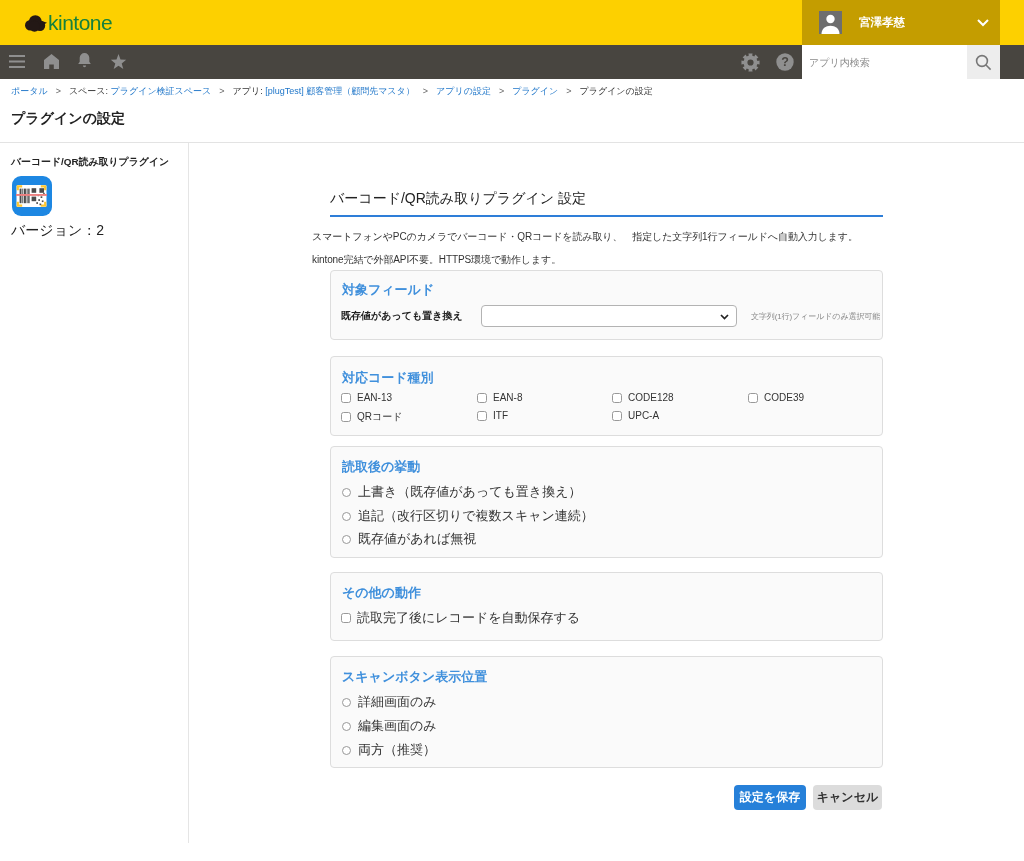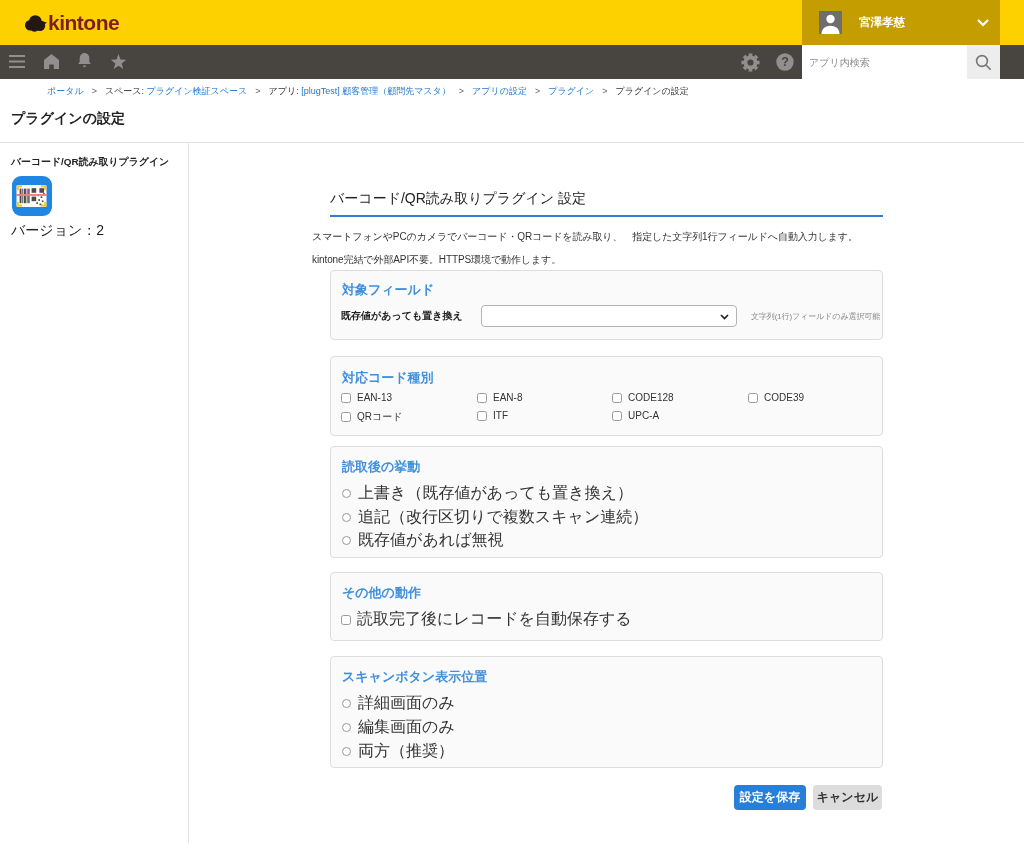--- a/index.html
+++ b/index.html
@@ -12,62 +12,62 @@
 .userbox { left:802px; top:0; width:198px; height:45px; background:#c49d00; }
 .avatar { left:819px; top:11px; width:23px; height:23px; background:#6e6e6e; overflow:hidden; }
 .uname { left:859px; top:15px; color:#fff; font-weight:bold; font-size:11.5px; }
 .chev { left:977px; top:19px; }
 
 .nav { left:0; top:45px; width:1024px; height:34px; background:#484540; }
 .search { left:802px; top:45px; width:165px; height:34px; background:#fff; border:none; font-size:10px; color:#333; padding:10px 7px; outline:none; }
 .search::placeholder { color:#8a8a8a; }
 .sbtn { left:967px; top:45px; width:33px; height:34px; background:#ededed; display:flex; align-items:center; justify-content:center; }
 
-.crumb { left:11px; top:85px; font-size:9px; color:#333; white-space:nowrap;margin-left:36px; }
+.crumb { left:11px; top:85px; font-size:9px; color:#333; white-space:nowrap; }
 .crumb a { color:#1f76c9; text-decoration:none; }
 .crumb .sep { color:#666; padding:0 8px; font-size:9px; }
 .ptitle { left:11px; top:110px; font-size:14px; font-weight:bold; color:#222; }
 .hr { left:0; top:142px; width:1024px; border-top:1px solid #e3e3e3; }
 .vline { left:188px; top:143px; width:1px; height:700px; background:#e5e5e5; }
 
 .sh2 { left:11px; top:155px; font-size:9.9px; font-weight:bold; color:#222; }
 .picon { left:12px; top:176px; width:39.5px; height:39.5px; border-radius:9px; background:#1d87e2; display:flex; align-items:center; justify-content:center; }
 .ver { left:11px; top:222px; font-size:14px; color:#222; }
 
 .h1 { left:330px; top:190px; font-size:14px; color:#222; }
 .h1line { left:330px; top:215px; width:553px; height:2px; background:#2e7ed8; }
 .desc { left:312px; top:225px; width:548px; font-size:10px; color:#333; line-height:23px; letter-spacing:-0.1px; }
 .box { left:330px; width:553px; border:1px solid #ddd; border-radius:4px; background:#fafafa; }
 .bh { position:absolute; left:11px; color:#4090dc; font-size:13px; font-weight:bold; }
 .ck { position:absolute; display:flex; align-items:center; color:#333; }
 .cb { width:10px; height:10px; border:1px solid #999; border-radius:2.5px; background:#fff; margin-right:6px; flex:none; }
 .rb { width:9px; height:9px; border:1px solid #999; border-radius:50%; background:#fff; margin-right:7px; flex:none; }
 .f10 { font-size:10px; }
-.f11 { font-size:16px;justify-content:flex-end; }
+.f11 { font-size:13px;justify-content:flex-end; }
 .lbl { position:absolute; left:10px; font-weight:bold; font-size:10px; color:#222; }
 .fldwrap { position:absolute; left:150px; top:34px; width:256px; height:22px; border:1px solid #b3b3b3; border-radius:4px; background:#fff; }
 .note { position:absolute; left:420px; top:39.5px; font-size:8px; color:#888; white-space:nowrap; letter-spacing:-0.1px; }
 .btn { position:absolute; top:785px; height:25px; border:none; border-radius:4px; font-size:12px; font-weight:bold; font-family:"Liberation Sans",sans-serif; }
 .btn-b { left:734px; width:72px; background:#2680d9; color:#fff; }
 .btn-g { left:813px; width:69px; background:#dcdcdc; color:#333; }
 </style>
 </head>
 <body>
 <div class="abs hdr"></div>
 <div class="abs logo">
   <svg width="22" height="17" viewBox="0 0 22 17">
       <g fill="#231815">
         <circle cx="5.2" cy="10.2" r="5.2"></circle>
         <circle cx="10.3" cy="6.6" r="6.4"></circle>
         <circle cx="15" cy="10.8" r="5.2"></circle>
         <circle cx="9.5" cy="11.2" r="5.5"></circle>
         <path d="M15.5 5.5L22 7.8l-6 3.2z"></path>
       </g>
     </svg>
-  <span style="font-size:21px;font-weight:bold;color:#7f1d1d;margin-left:1px;letter-spacing:-0.5px;">kintone</span>
+  <span style="font-size:21px;font-weight:normal;color:#15803d;margin-left:1px;letter-spacing:-0.5px;">kintone</span>
 </div>
 <div class="abs userbox"></div>
 <div class="abs avatar"><svg width="23" height="23" viewBox="0 0 23 23">
       <circle cx="11.5" cy="8" r="4.2" fill="#fff"></circle>
       <path d="M2.5 23c0-5.5 4.2-8.3 9-8.3s9 2.8 9 8.3z" fill="#fff"></path>
     </svg></div>
 <span class="abs uname">宮澤孝慈</span>
 <svg class="abs chev" width="12" height="8" viewBox="0 0 12 8">
     <path d="M1 1l5 5 5-5" stroke="#fff" stroke-width="2" fill="none"></path>
   </svg>

